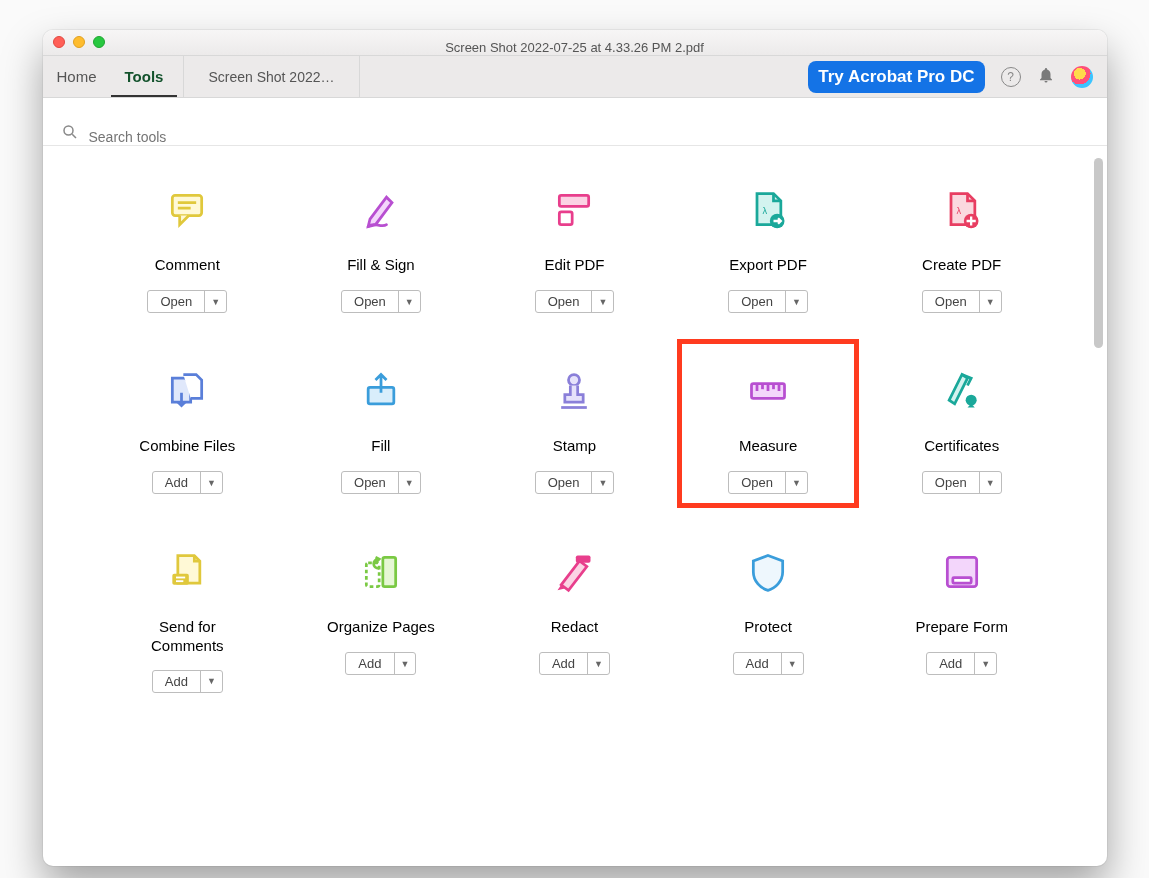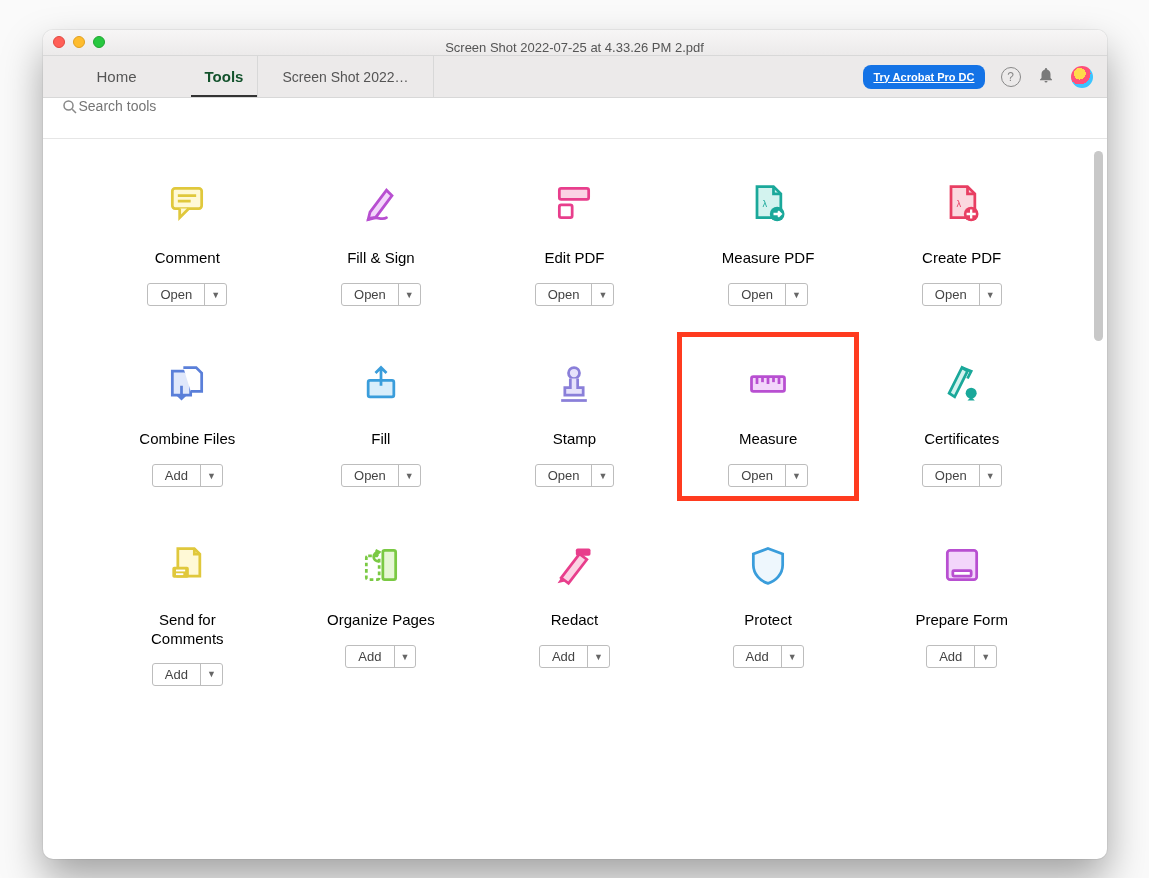--- a/index.html
+++ b/index.html
@@ -38,55 +38,56 @@
   .titlebar-title{ margin:0 auto; }
 
   .tabbar {
     height:42px;
     background:#eceaea;
     border-bottom:1px solid #d8d8d8;
     display:flex; align-items:stretch;
   }
   .tabbar .navbtn{
     display:flex; align-items:center; padding:0 14px;
-    font-size:15px; color:#555; cursor:default;margin-left:40px;
+    font-size:15px; color:#555; cursor:default;
   }
   .tabbar .navbtn.active{
     color:#14532d; font-weight:600;
     box-shadow: inset 0 -2px 0 #333;
   }
   .tabbar .doc-tab{
+    margin-left:6px;
     display:flex; align-items:center;
     padding:0 24px; font-size:14px; color:#555;
     border-left:1px solid #d8d8d8;
     border-right:1px solid #d8d8d8;
     background:#eceaea;
   }
   .tabbar .spacer{flex:1;}
   .tabbar .right{
     display:flex; align-items:center; gap:16px; padding:0 14px;
   }
   .try-btn{
     background:#1473e6;color:#fff;border:none;border-radius:8px;
-    font-size:11px; font-weight:600; padding:6px 10px; cursor:default;text-decoration:underline;
+    font-size:17px; font-weight:600; padding:6px 10px; cursor:default;
   }
   .circle-icon{
     width:20px;height:20px;border:1.5px solid #888;border-radius:50%;
     display:inline-flex;align-items:center;justify-content:center;
     font-size:12px;color:#888;
   }
   .bell-icon svg{width:18px;height:18px;fill:#7a7a7a;}
   .avatar{
     width:22px;height:22px;border-radius:50%;
     background:radial-gradient(circle at 40% 35%, #ffd94a 0 30%, #ff4f79 30% 55%, #3cc4ff 55% 80%, #5dd66b 80% 100%);
   }
 
   .searchbar{
-    height:41px;border-bottom:1px solid #e6e6e6;
-    display:flex;align-items:flex-start;padding:0 18px;background:#fff;
+    height:48px;border-bottom:1px solid #e6e6e6;
+    display:flex;align-items:flex-end;padding:0 18px;gap:10px;background:#fff;
   }
   .search-icon svg{width:18px;height:18px;stroke:#888;fill:none;stroke-width:2;}
   .searchbar input{
     border:none; outline:none; font-size:14px; color:#888; width:300px; background:transparent;
   }
 
   .content{
     position:relative;
     padding:36px 48px 120px 48px;
     height:720px;
@@ -217,21 +218,21 @@
         <div class="tool">
           <div class="tool-icon">
             <svg viewBox="0 0 48 48" fill="none" stroke="#1aa89a" stroke-width="3">
               <path d="M12 6 H30 L38 14 V40 H12 Z" fill="#d3f3ef"></path>
               <path d="M30 6 V14 H38"></path>
               <circle cx="34" cy="36" r="8" fill="#1aa89a" stroke="none"></circle>
               <path d="M30 36 H38 M35 33 L38 36 L35 39" stroke="#fff" stroke-width="2.5"></path>
               <text x="18" y="28" font-size="10" fill="#1aa89a" stroke="none">λ</text>
             </svg>
           </div>
-          <div class="tool-label">Measure PDF</div>
+          <div class="tool-label">Export PDF</div>
           <div class="tool-btn">
             <span class="main">Open</span>
             <span class="arrow">▼</span>
           </div>
         </div>
         <div class="tool">
           <div class="tool-icon">
             <svg viewBox="0 0 48 48" fill="none" stroke="#e83e62" stroke-width="3">
               <path d="M12 6 H30 L38 14 V40 H12 Z" fill="#fbd8df"></path>
               <path d="M30 6 V14 H38"></path>

